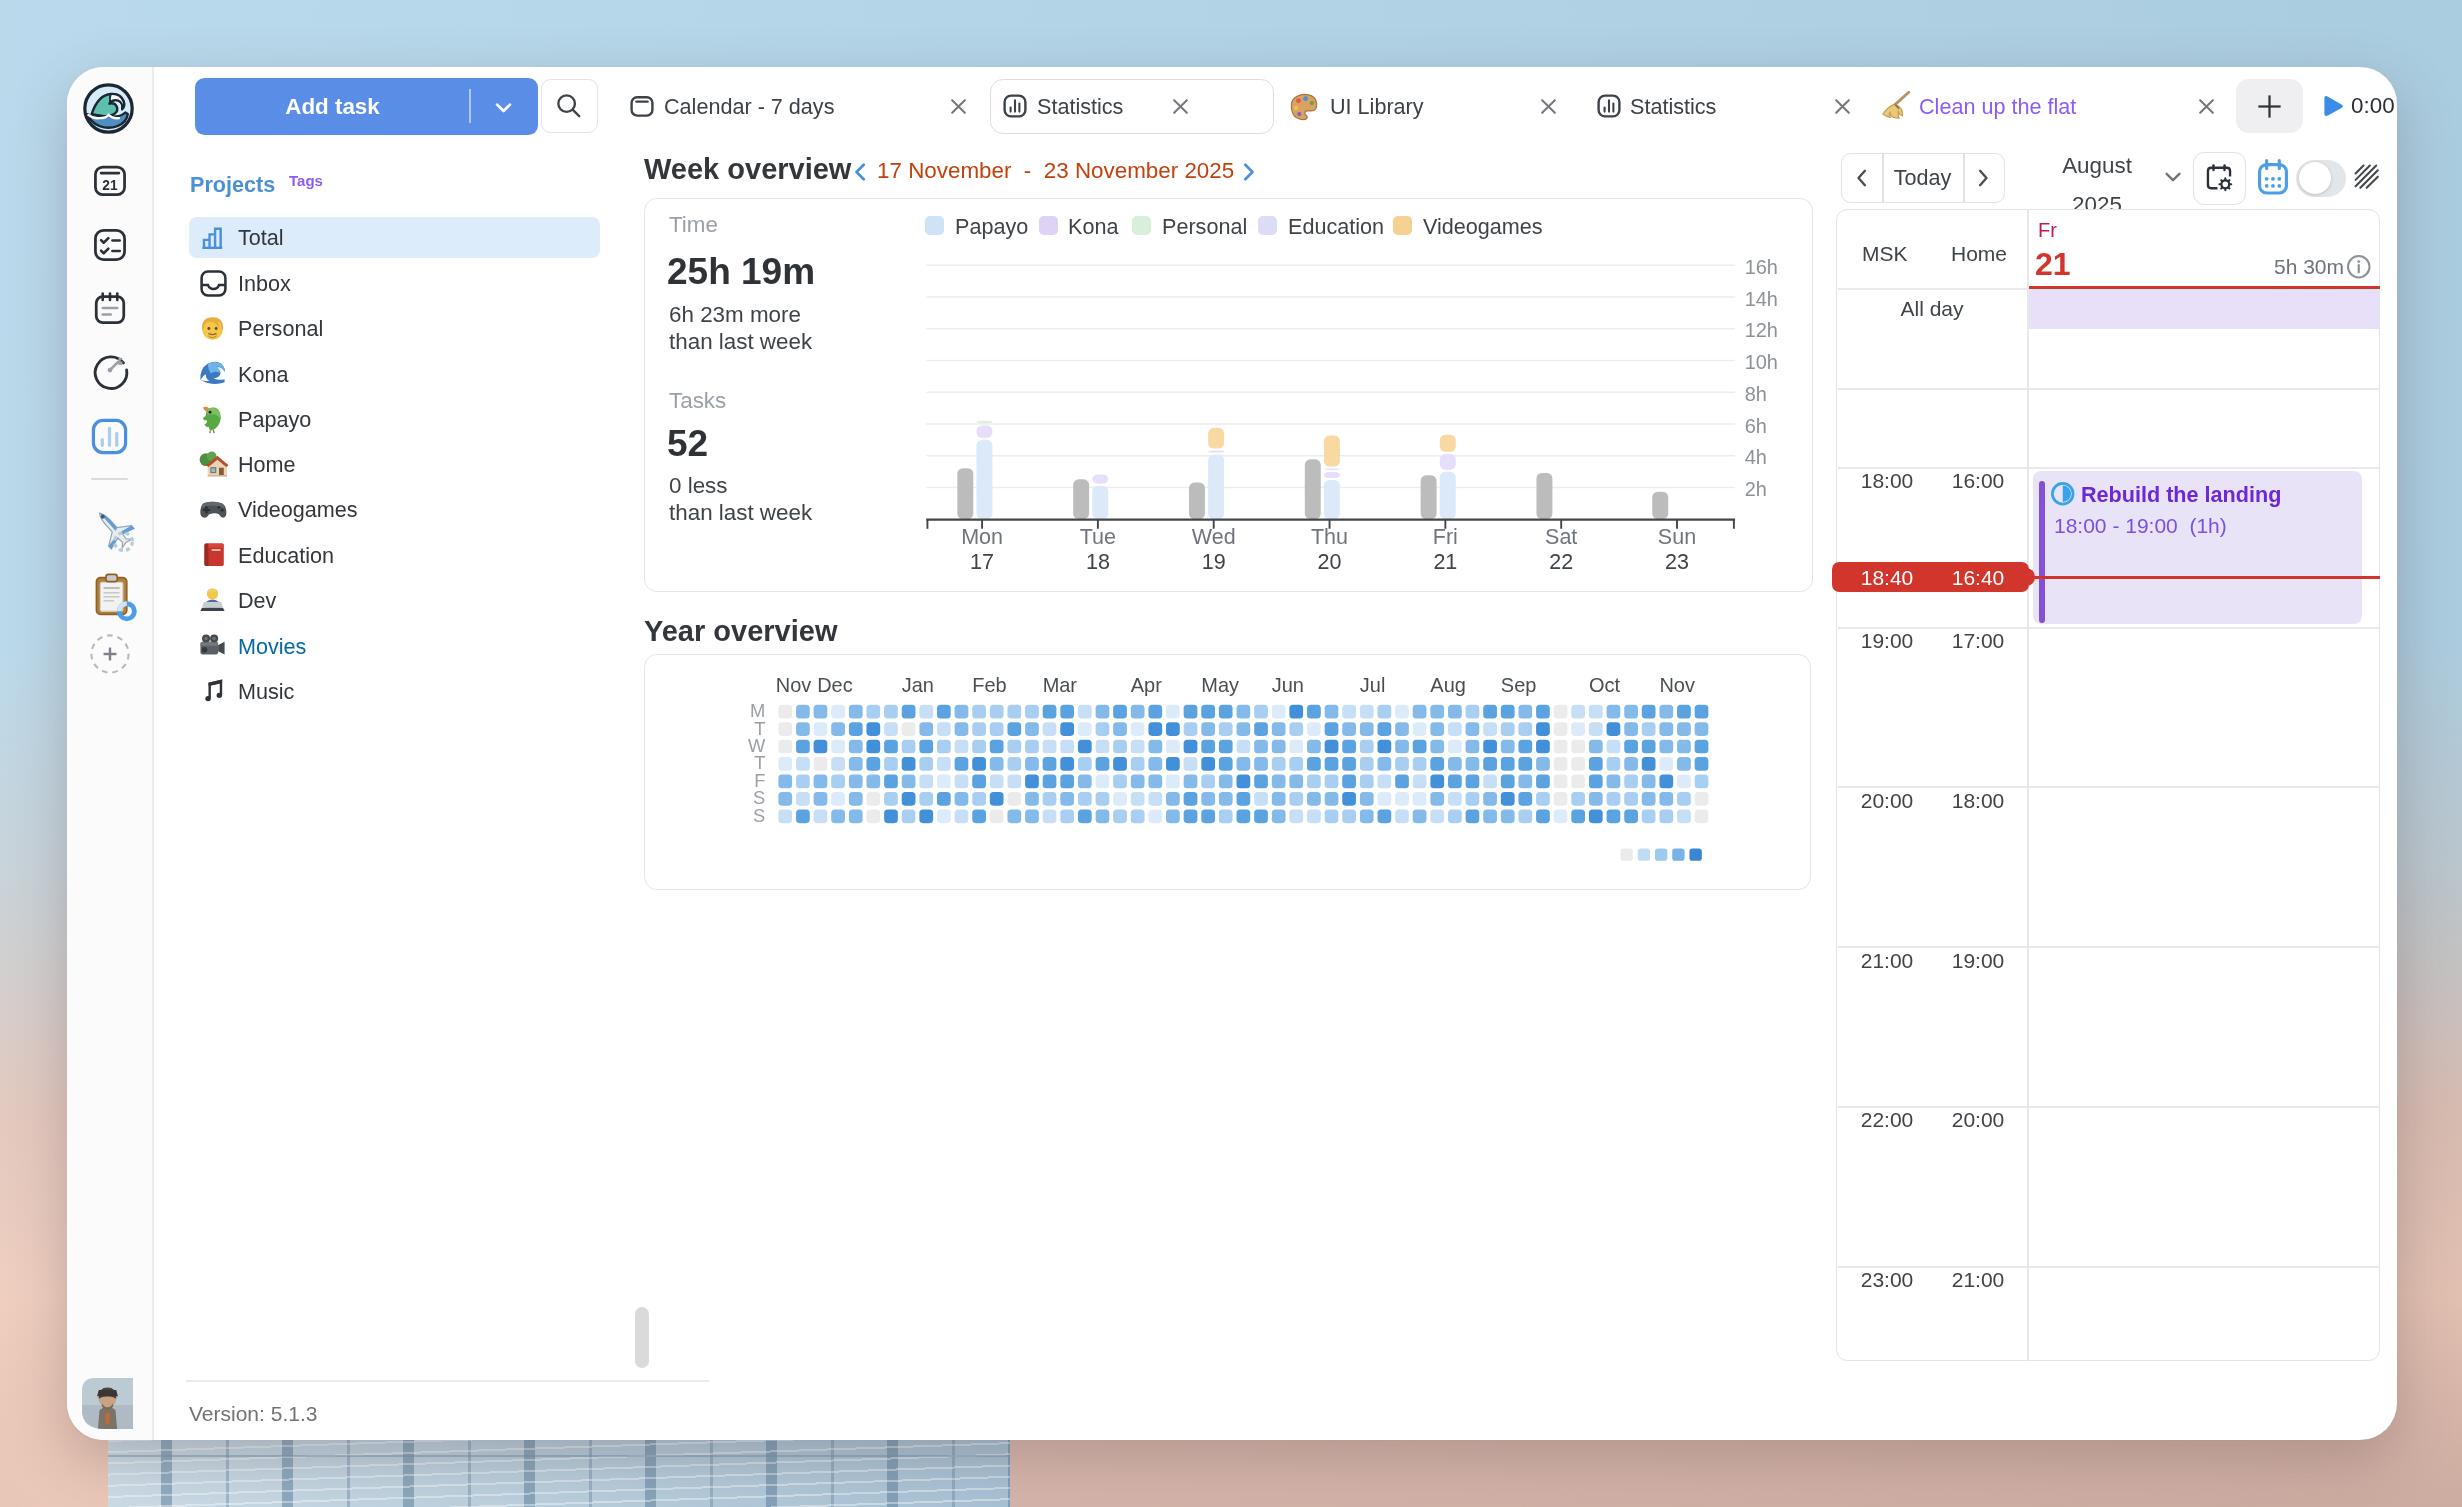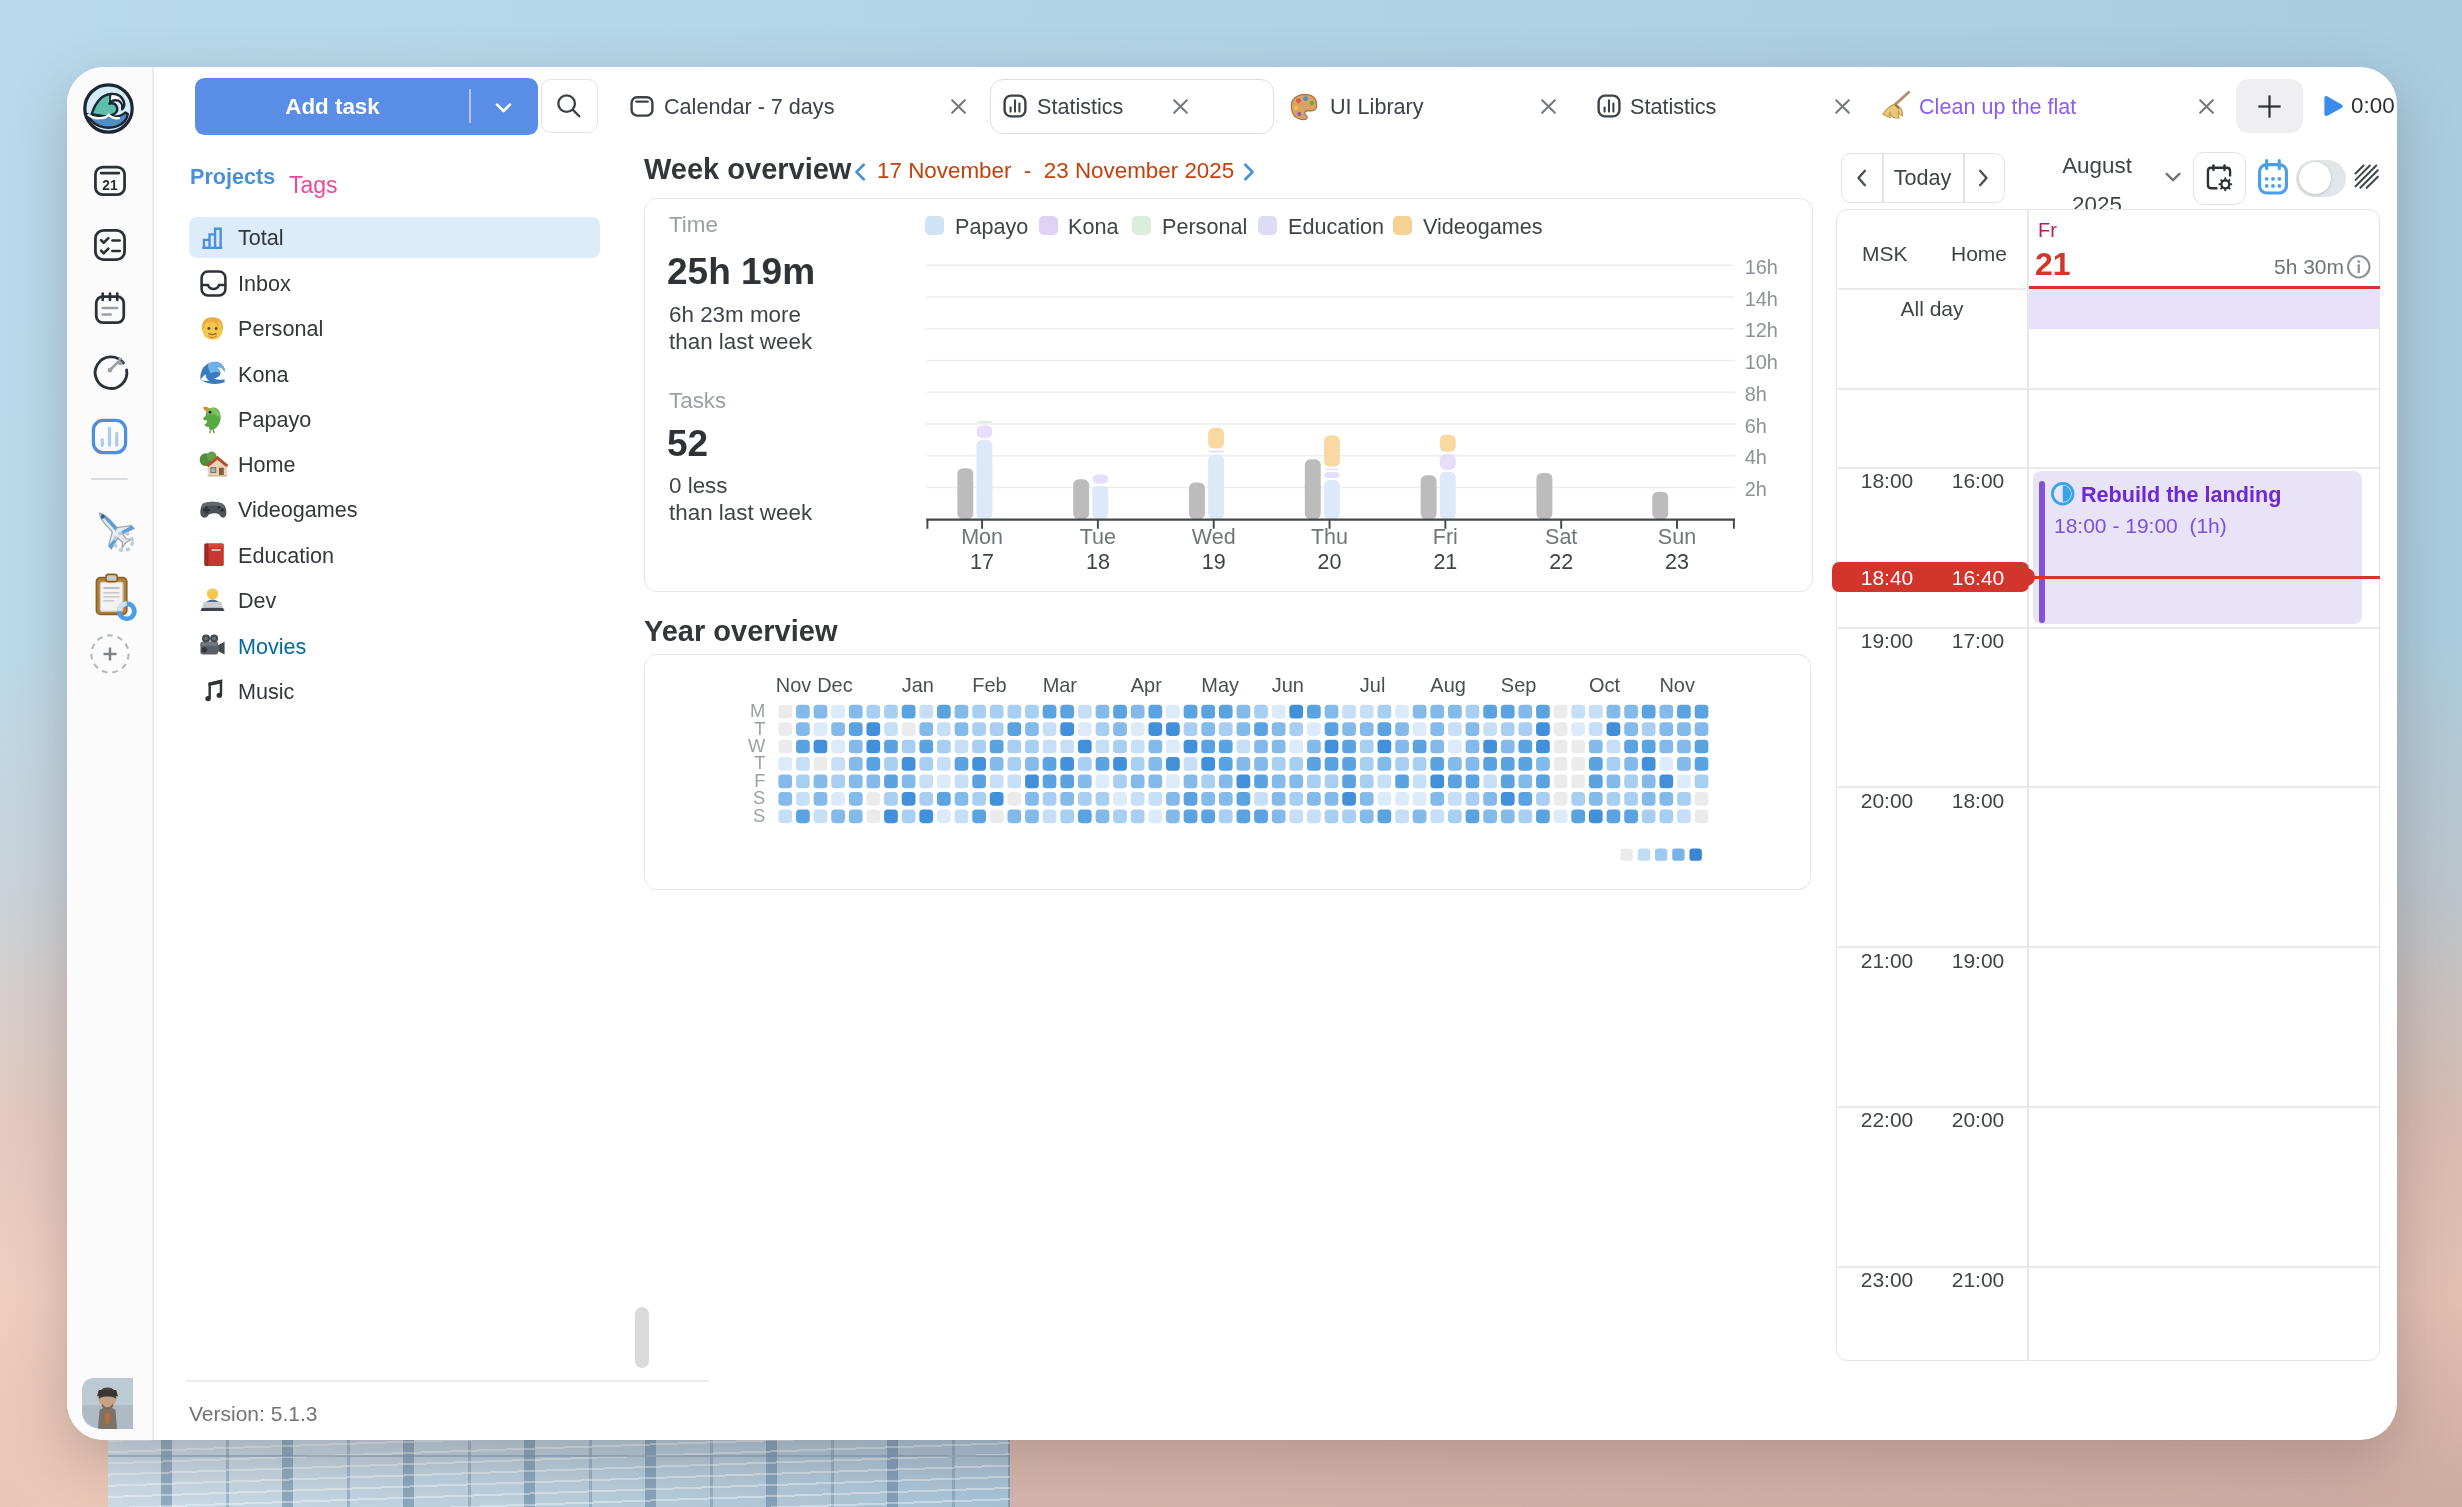--- a/index.html
+++ b/index.html
@@ -108,22 +108,22 @@
 <div class="txt" style="left:195px;top:78px;width:275px;height:57px;line-height:57px;text-align:center;font-size:22.4px;font-weight:bold;color:#fff">Add task</div>
 <div class="abs" style="left:469px;top:89px;width:1.6px;height:34px;background:rgba(255,255,255,.5)"></div>
 <svg style="left:489px;top:99px" width="29" height="17.6" viewBox="0 0 36 22">
     <path d="M10 7 L18 15 L26 7" fill="none" stroke="#fff" stroke-width="3.4" stroke-linecap="round" stroke-linejoin="round"></path>
   </svg>
 <div class="abs" style="left:541px;top:79px;width:57px;height:54px;background:#fff;border:1.6px solid #e3e3e6;border-radius:9.6px"></div>
 <svg style="left:554px;top:91px" width="30" height="30" viewBox="0 0 38 38">
     <circle cx="16" cy="16" r="10.5" fill="none" stroke="#3c4248" stroke-width="3"></circle>
     <line x1="24" y1="24" x2="32" y2="32" stroke="#3c4248" stroke-width="3" stroke-linecap="round"></line>
   </svg>
-<div class="txt" style="left:190px;top:164px;font-size:21.6px;font-weight:bold;color:#4a90d8">Projects</div>
-<div class="txt" style="left:289px;top:172px;font-size:23px;font-weight:normal;color:#ec4899">Tags</div>
+<div class="txt" style="left:190px;top:172px;font-size:21.6px;font-weight:bold;color:#4a90d8">Projects</div>
+<div class="txt" style="left:289px;top:172px;font-size:15px;font-weight:bold;color:#8b5cf6">Tags</div>
 
 <div class="abs" style="left:189px;top:217px;width:411px;height:41px;background:#dcecfa;border-radius:8px"></div>
 <svg style="left:200px;top:224px" width="27" height="27" viewBox="0 0 34 34">
     <path d="M5 30 L5 20 L12 20 L12 30 M12 30 L12 13 L19 13 L19 30 M19 30 L19 6 L26 6 L26 30" fill="none" stroke="#4a90e0" stroke-width="3"></path>
     <line x1="3" y1="30" x2="28" y2="30" stroke="#4a90e0" stroke-width="3"></line>
   </svg>
 <div class="txt" style="left:238px;top:217px;height:41px;line-height:41px;font-size:21.6px;color:#33373b">Total</div>
 <svg style="left:200px;top:270px" width="27" height="27" viewBox="0 0 34 34">
     <rect x="2" y="2" width="30" height="30" rx="8" fill="none" stroke="#2c3137" stroke-width="3.2"></rect>
     <path d="M2 19 L10 19 Q12 24 17 24 Q22 24 24 19 L32 19" fill="none" stroke="#2c3137" stroke-width="3.2"></path>

